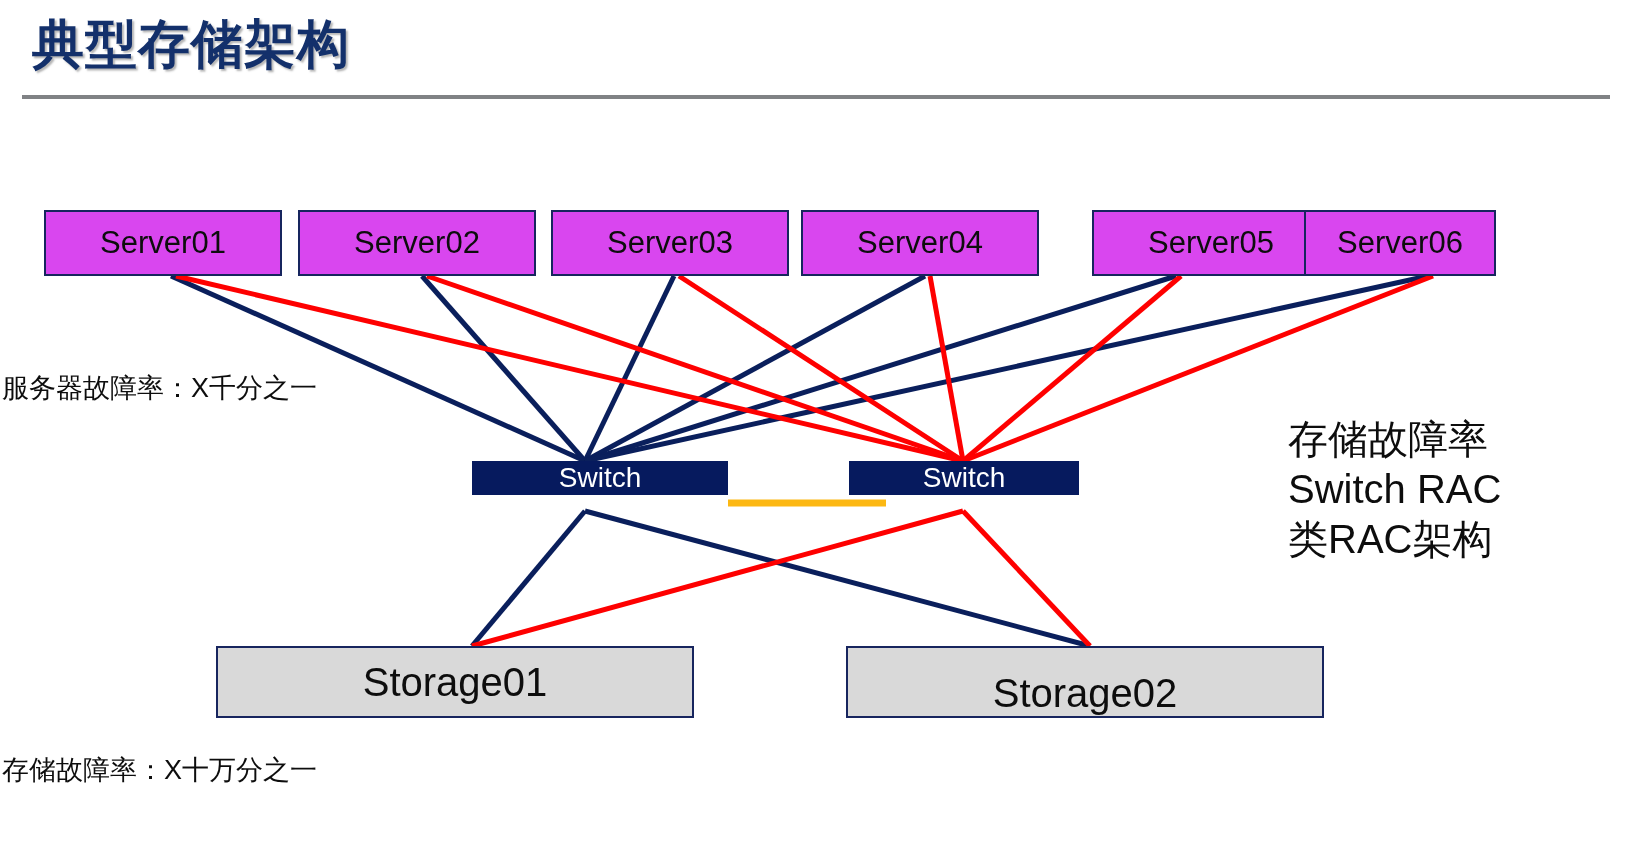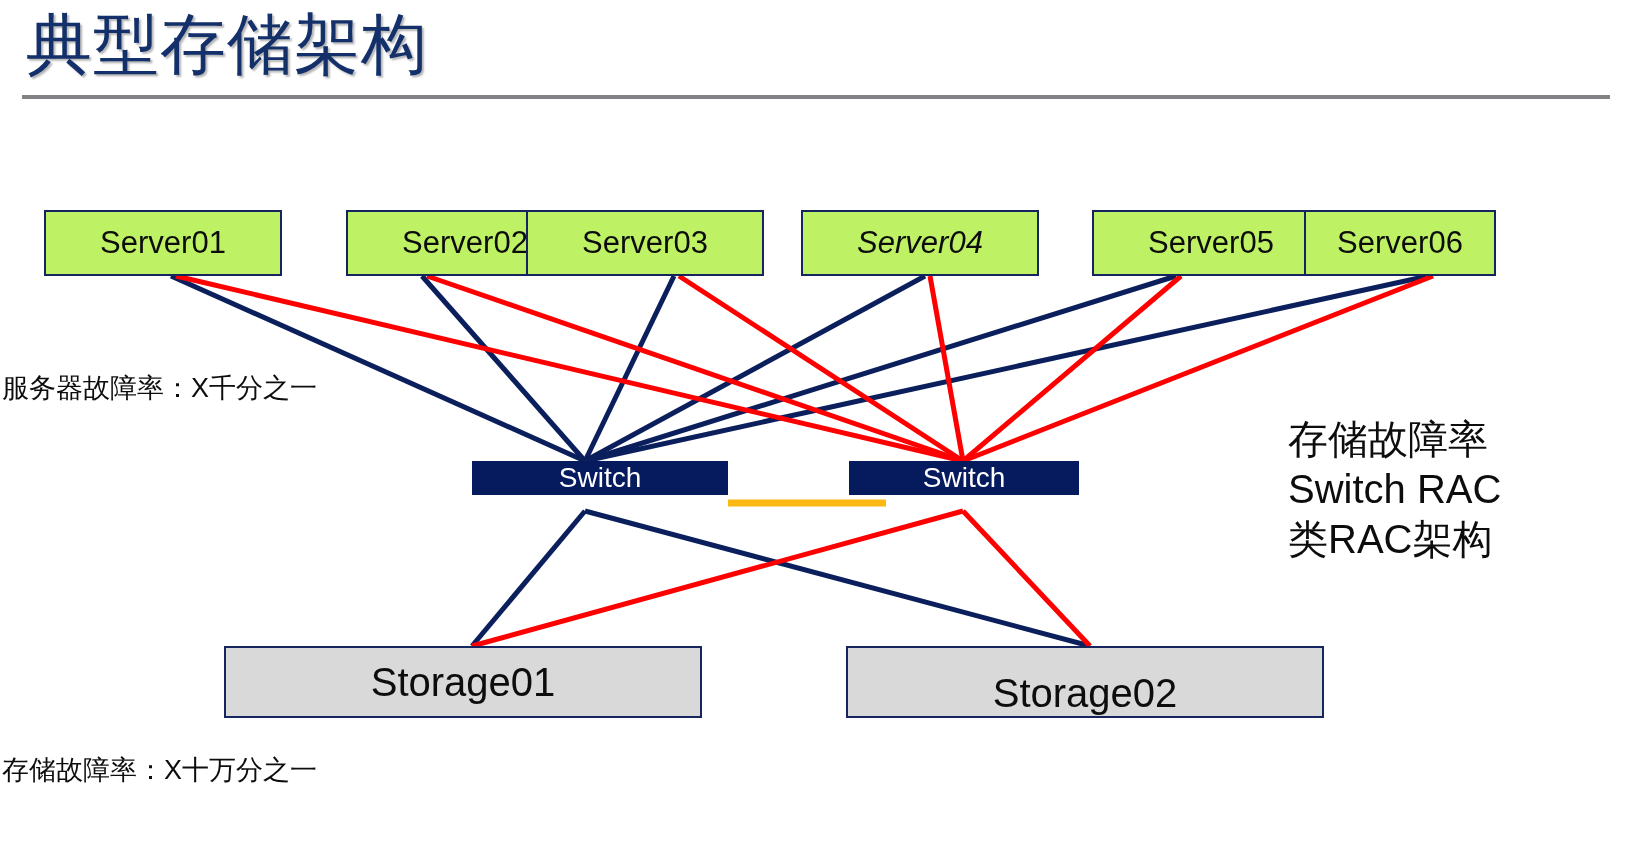--- a/index.html
+++ b/index.html
@@ -14,25 +14,25 @@
     position: relative;
     width: 1632px;
     height: 847px;
     background: #ffffff;
     overflow: hidden;
   }
 
   
   #slide-title {
     position: absolute;
-    left: 26px;
+    left: 32px;
     top: 2px;
-    font-size: 66px;
+    font-size: 52px;
     line-height: 84px;
-    font-weight: 400;
+    font-weight: 700;
     color: #13306b;
     text-shadow: 2px 2px 2px rgba(120,120,120,0.55);
     white-space: nowrap;
     letter-spacing: 1px;
   }
   #title-rule {
     position: absolute;
     left: 22px;
     top: 95px;
     width: 1588px;
@@ -52,21 +52,21 @@
   
   .node {
     position: absolute;
     box-sizing: border-box;
     display: flex;
     align-items: center;
     justify-content: center;
     white-space: nowrap;
   }
   .server-box {
-    background: #bef264;
+    background: #d946ef;
     border: 2px solid #17255e;
     font-size: 31px;
     color: #0d0d0d;
     height: 66px;
     top: 210px;
   }
   .storage-box {
     background: #d9d9d9;
     border: 2px solid #17255e;
     font-size: 40px;
@@ -142,44 +142,44 @@
         <line x1="963" y1="511" x2="1090" y2="646" stroke="#fe0000" stroke-width="5"></line>
       </g>
     <g id="g-interlink" stroke-linecap="butt">
         <line x1="728" y1="503" x2="886" y2="503" stroke="#fcb813" stroke-width="7"></line>
       </g>
   </svg>
 
   <div class="node server-box" style="left:44px;width:238px;">
     <span>Server01</span>
   </div>
-  <div class="node server-box" style="left:298px;width:238px;margin-left:48px;">
+  <div class="node server-box" style="left:298px;width:238px;">
     <span>Server02</span>
   </div>
-  <div class="node server-box" style="left:526px;width:238px;">
+  <div class="node server-box" style="left:551px;width:238px;">
     <span>Server03</span>
   </div>
-  <div class="node server-box" style="left:801px;width:238px;font-style:italic;">
+  <div class="node server-box" style="left:801px;width:238px;">
     <span>Server04</span>
   </div>
   <div class="node server-box" style="left:1092px;width:238px;">
     <span>Server05</span>
   </div>
   <div class="node server-box" style="left:1304px;width:192px;">
     <span>Server06</span>
   </div>
 
   <div class="node switch-box" style="left:472px;width:256px;">
     <span>Switch</span>
   </div>
   <div class="node switch-box" style="left:849px;width:230px;">
     <span>Switch</span>
   </div>
 
-  <div class="node storage-box" style="left:224px;width:478px;">
+  <div class="node storage-box" style="left:216px;width:478px;">
     <span>Storage01</span>
   </div>
   <div class="node storage-box" style="left:846px;width:478px;align-items:flex-end;">
     <span>Storage02</span>
   </div>
 
   <div class="annot" id="annot-server-rate">服务器故障率：X千分之一</div>
   <div class="annot" id="annot-storage-rate">存储故障率：X十万分之一</div>
 
   <div id="cluster-note">

